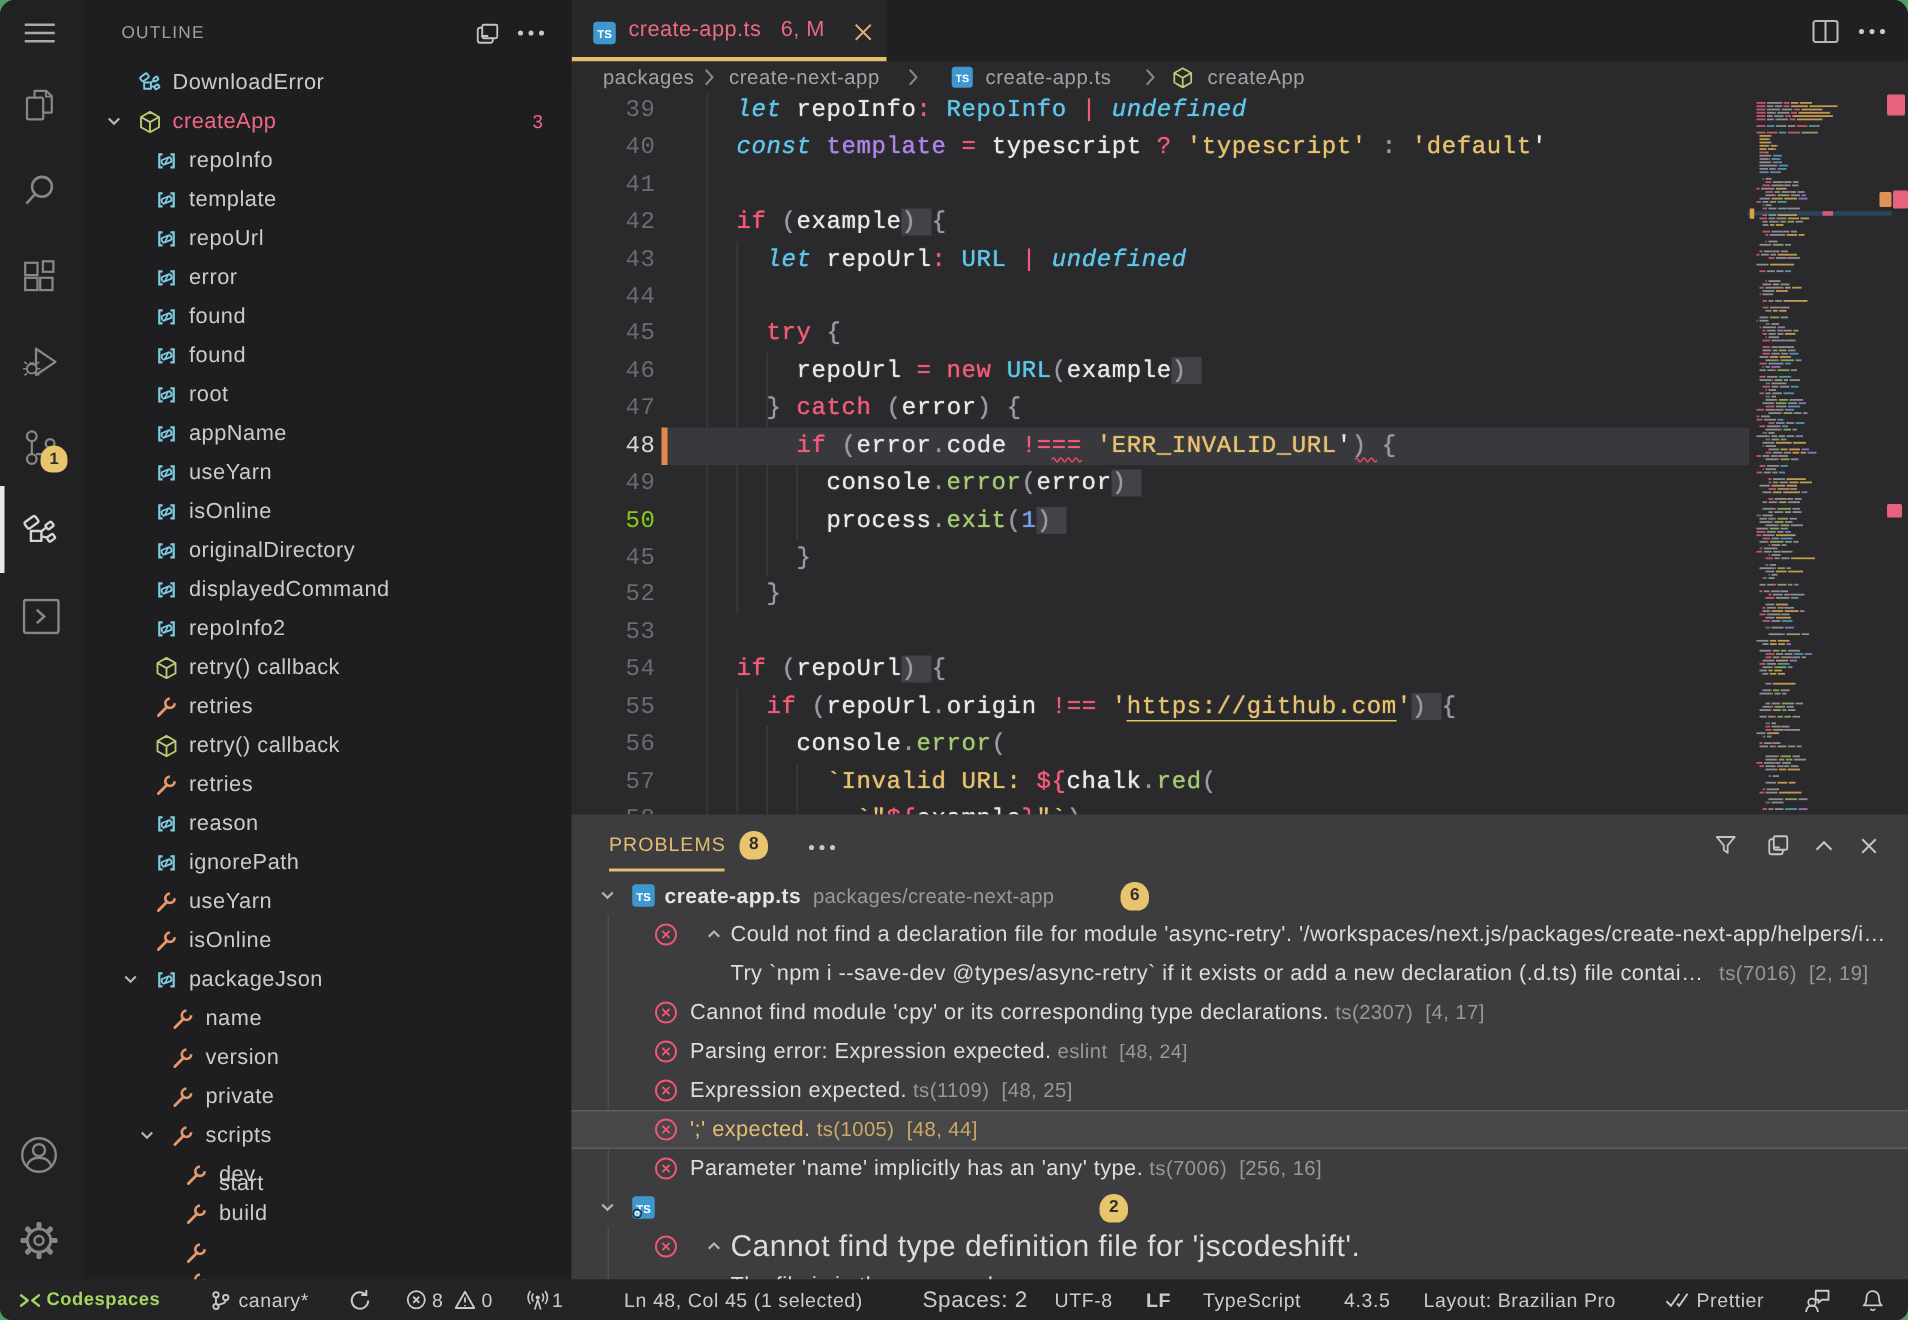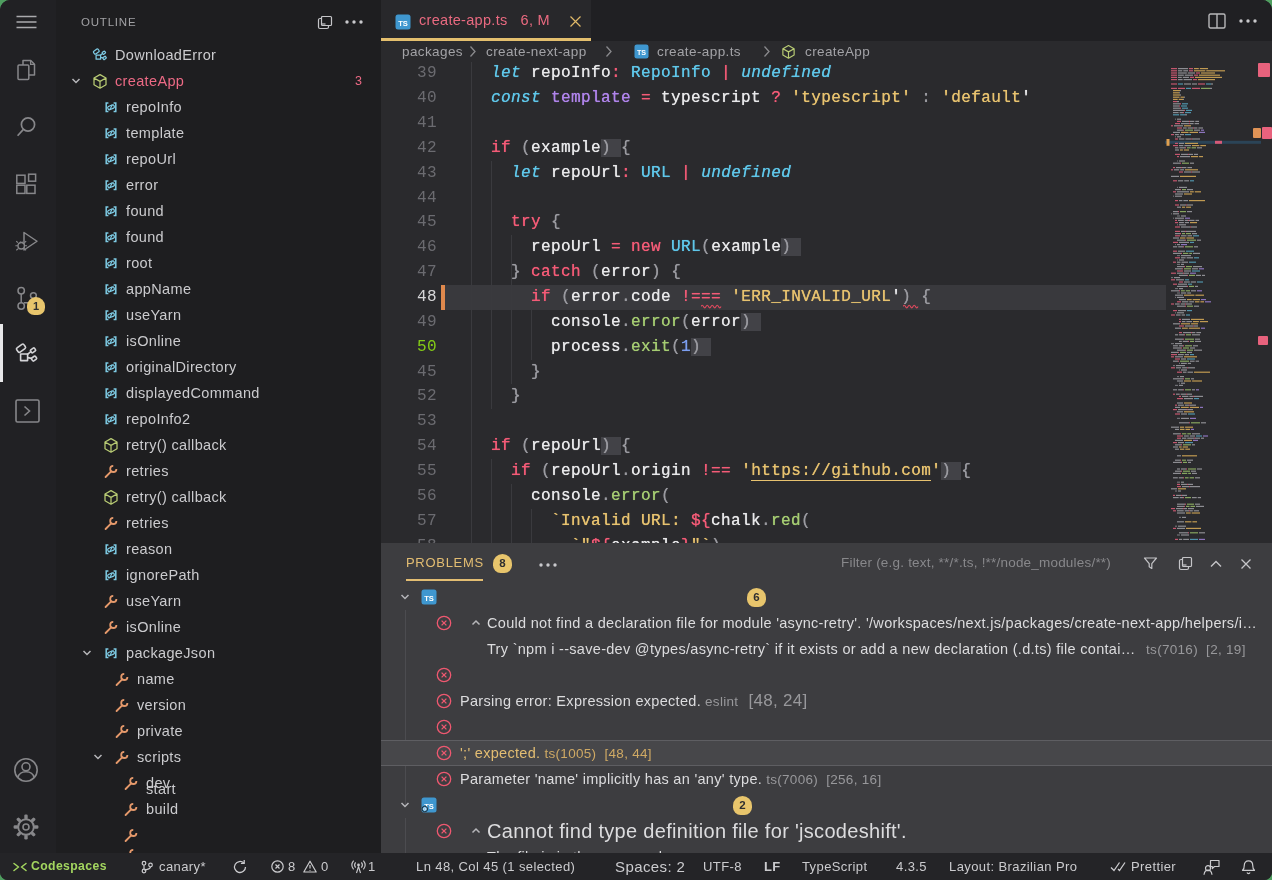--- a/index.html
+++ b/index.html
@@ -1074,21 +1074,20 @@
   </div>
   <div id="panel">
 <div style="position:absolute;left:25px;top:7px;height:26px;line-height:26px;font-size:13px;letter-spacing:0.7px;color:#e3bd72">PROBLEMS</div>
 <div style="position:absolute;left:112px;top:10.5px;width:19px;height:19px;border-radius:10px 10px 8px 8px;background:#e8c56c;color:#2e2e30;font-size:11.5px;font-weight:bold;text-align:center;line-height:19px">8</div>
 <svg style="position:absolute;left:157px;top:19px;" width="20" height="6" viewBox="0 0 20 6" fill="none">
         <circle cx="3" cy="3" r="1.7" fill="#c9c9cc"></circle>
         <circle cx="10" cy="3" r="1.7" fill="#c9c9cc"></circle>
         <circle cx="17" cy="3" r="1.7" fill="#c9c9cc"></circle>
       </svg>
 <div style="position:absolute;left:25px;top:36px;width:77px;height:2px;background:#e3bd72"></div>
-<div style="position:absolute;right:161px;top:7px;height:26px;line-height:26px;font-size:13.5px;letter-spacing:0.2px;color:#88888b">Filter (e.g. text, **/*.ts, !**/node_modules/**)</div>
 <svg style="position:absolute;left:762px;top:13px;" width="15" height="15" viewBox="0 0 15 15" fill="none">
         <path d="M1.5 2h12l-4.7 5.6v4.9l-2.6-1.8V7.6Z" stroke="#c5c5c8" stroke-width="1.2" stroke-linejoin="round"></path>
       </svg>
 <svg style="position:absolute;left:797px;top:13px;" width="15" height="15" viewBox="0 0 15 15" fill="none">
         <rect x="4.5" y="1.5" width="9" height="9" rx="1" stroke="#c5c5c8" stroke-width="1.2"></rect>
         <path d="M10.5 10.5v1.5a1.5 1.5 0 0 1 -1.5 1.5H3a1.5 1.5 0 0 1 -1.5-1.5V5A1.5 1.5 0 0 1 3 3.5h1.5" stroke="#c5c5c8" stroke-width="1.2"></path>
         <path d="M4 9h4.5" stroke="#c5c5c8" stroke-width="1.2"></path>
       </svg>
 <svg style="position:absolute;left:828px;top:15px;" width="14" height="12" viewBox="0 0 14 12" fill="none">
         <path d="M2 8.5 7 3.5 12 8.5" stroke="#c5c5c8" stroke-width="1.4"></path>
@@ -1098,43 +1097,46 @@
       </svg>
 <div style="position:absolute;left:23.5px;top:67px;width:1px;height:195px;background:#4c4c50"></div>
 <div style="position:absolute;left:23.5px;top:275px;width:1px;height:35px;background:#4c4c50"></div>
 <svg style="position:absolute;left:18px;top:48px;" width="12" height="12" viewBox="0 0 12 12" fill="none">
         <path d="M2.5 4 6 7.5 9.5 4" stroke="#b6b6b9" stroke-width="1.5"></path>
       </svg>
 <svg style="position:absolute;left:40px;top:46px;" width="16" height="16" viewBox="0 0 16 16" fill="none">
         <rect x="0.5" y="0.5" width="15" height="15" rx="2.5" fill="#3f97cf"></rect>
         <text x="8" y="11.6" font-family="Liberation Sans" font-size="7.6" font-weight="bold" fill="#ffffff" text-anchor="middle">TS</text>
       </svg>
+<div style="position:absolute;left:62px;top:41px;height:26px;line-height:26px;font-size:14px;letter-spacing:0.3px;font-weight:bold;color:#e4e4e6">create-app.ts<span style="font-weight:normal;font-size:13.5px;letter-spacing:0.2px;color:#9a9a9d">&nbsp; packages/create-next-app</span></div>
 <div style="position:absolute;left:366px;top:44.5px;width:19px;height:19px;border-radius:10px 10px 8px 8px;background:#e8c56c;color:#2e2e30;font-size:11.5px;font-weight:bold;text-align:center;line-height:19px">6</div>
 <svg style="position:absolute;left:55px;top:72px;" width="16" height="16" viewBox="0 0 16 16" fill="none">
         <circle cx="8" cy="8" r="6.7" stroke="#ef5870" stroke-width="1.3"></circle>
         <path d="M5.6 5.6l4.8 4.8 M10.4 5.6l-4.8 4.8" stroke="#ef5870" stroke-width="1.3"></path>
       </svg>
 <svg style="position:absolute;left:89px;top:74px;" width="12" height="12" viewBox="0 0 12 12" fill="none">
         <path d="M2.5 7.5 6 4 9.5 7.5" stroke="#b6b6b9" stroke-width="1.5"></path>
       </svg>
 <div style="position:absolute;left:106px;top:67px;height:26px;line-height:26px;font-size:14.5px;letter-spacing:0.3px;color:#dcdcde;white-space:pre;max-width:771px;overflow:hidden;text-overflow:ellipsis">Could not find a declaration file for module 'async-retry'. '/workspaces/next.js/packages/create-next-app/helpers/install.ts' implicitly has an 'any' type.</div>
 <div style="position:absolute;left:106px;top:93px;height:26px;line-height:26px;font-size:14.5px;letter-spacing:0.3px;color:#dcdcde;white-space:pre"><span style="display:inline-block;vertical-align:top;max-width:655px;overflow:hidden;text-overflow:ellipsis;white-space:pre">Try `npm i --save-dev @types/async-retry` if it exists or add a new declaration (.d.ts) file containing `declare module 'async-retry';`</span><span style="color:#98989b;font-size:13.5px">&nbsp;ts(7016)&nbsp; [2, 19]</span></div>
 <svg style="position:absolute;left:55px;top:124px;" width="16" height="16" viewBox="0 0 16 16" fill="none">
         <circle cx="8" cy="8" r="6.7" stroke="#ef5870" stroke-width="1.3"></circle>
         <path d="M5.6 5.6l4.8 4.8 M10.4 5.6l-4.8 4.8" stroke="#ef5870" stroke-width="1.3"></path>
       </svg>
+<div style="position:absolute;left:79px;top:119px;height:26px;line-height:26px;font-size:14.5px;letter-spacing:0.3px;color:#dcdcde;white-space:pre">Cannot find module 'cpy' or its corresponding type declarations.<span style="color:#98989b;font-size:13.5px">&nbsp;ts(2307)</span><span style="color:#98989b;font-size:13.5px">&nbsp; [4, 17]</span></div>
 <svg style="position:absolute;left:55px;top:150px;" width="16" height="16" viewBox="0 0 16 16" fill="none">
         <circle cx="8" cy="8" r="6.7" stroke="#ef5870" stroke-width="1.3"></circle>
         <path d="M5.6 5.6l4.8 4.8 M10.4 5.6l-4.8 4.8" stroke="#ef5870" stroke-width="1.3"></path>
       </svg>
-<div style="position:absolute;left:79px;top:145px;height:26px;line-height:26px;font-size:14.5px;letter-spacing:0.3px;color:#dcdcde;white-space:pre">Parsing error: Expression expected.<span style="color:#98989b;font-size:13.5px">&nbsp;eslint</span><span style="color:#98989b;font-size:17px">&nbsp; [48, 24]</span></div>
+<div style="position:absolute;left:79px;top:145px;height:26px;line-height:26px;font-size:14.5px;letter-spacing:0.3px;color:#dcdcde;white-space:pre">Parsing error: Expression expected.<span style="color:#98989b;font-size:13.5px">&nbsp;eslint</span><span style="color:#98989b;font-size:13px">&nbsp; [48, 24]</span></div>
 <svg style="position:absolute;left:55px;top:176px;" width="16" height="16" viewBox="0 0 16 16" fill="none">
         <circle cx="8" cy="8" r="6.7" stroke="#ef5870" stroke-width="1.3"></circle>
         <path d="M5.6 5.6l4.8 4.8 M10.4 5.6l-4.8 4.8" stroke="#ef5870" stroke-width="1.3"></path>
       </svg>
+<div style="position:absolute;left:79px;top:171px;height:26px;line-height:26px;font-size:14.5px;letter-spacing:0.3px;color:#dcdcde;white-space:pre">Expression expected.<span style="color:#98989b;font-size:13.5px">&nbsp;ts(1109)</span><span style="color:#98989b;font-size:13.5px">&nbsp; [48, 25]</span></div>
 <div style="position:absolute;left:0;top:197px;width:891px;height:26px;background:#47474a;border-top:1px solid #5e5e62;border-bottom:1px solid #5e5e62;box-sizing:border-box"></div>
 <svg style="position:absolute;left:55px;top:202px;" width="16" height="16" viewBox="0 0 16 16" fill="none">
         <circle cx="8" cy="8" r="6.7" stroke="#ef5870" stroke-width="1.3"></circle>
         <path d="M5.6 5.6l4.8 4.8 M10.4 5.6l-4.8 4.8" stroke="#ef5870" stroke-width="1.3"></path>
       </svg>
 <div style="position:absolute;left:79px;top:197px;height:26px;line-height:26px;font-size:14.5px;letter-spacing:0.3px;color:#e3bd72;white-space:pre">';' expected.<span style="color:#cfa964;font-size:13.5px">&nbsp;ts(1005)</span><span style="color:#cfa964;font-size:13.5px">&nbsp; [48, 44]</span></div>
 <svg style="position:absolute;left:55px;top:228px;" width="16" height="16" viewBox="0 0 16 16" fill="none">
         <circle cx="8" cy="8" r="6.7" stroke="#ef5870" stroke-width="1.3"></circle>
         <path d="M5.6 5.6l4.8 4.8 M10.4 5.6l-4.8 4.8" stroke="#ef5870" stroke-width="1.3"></path>
       </svg>

